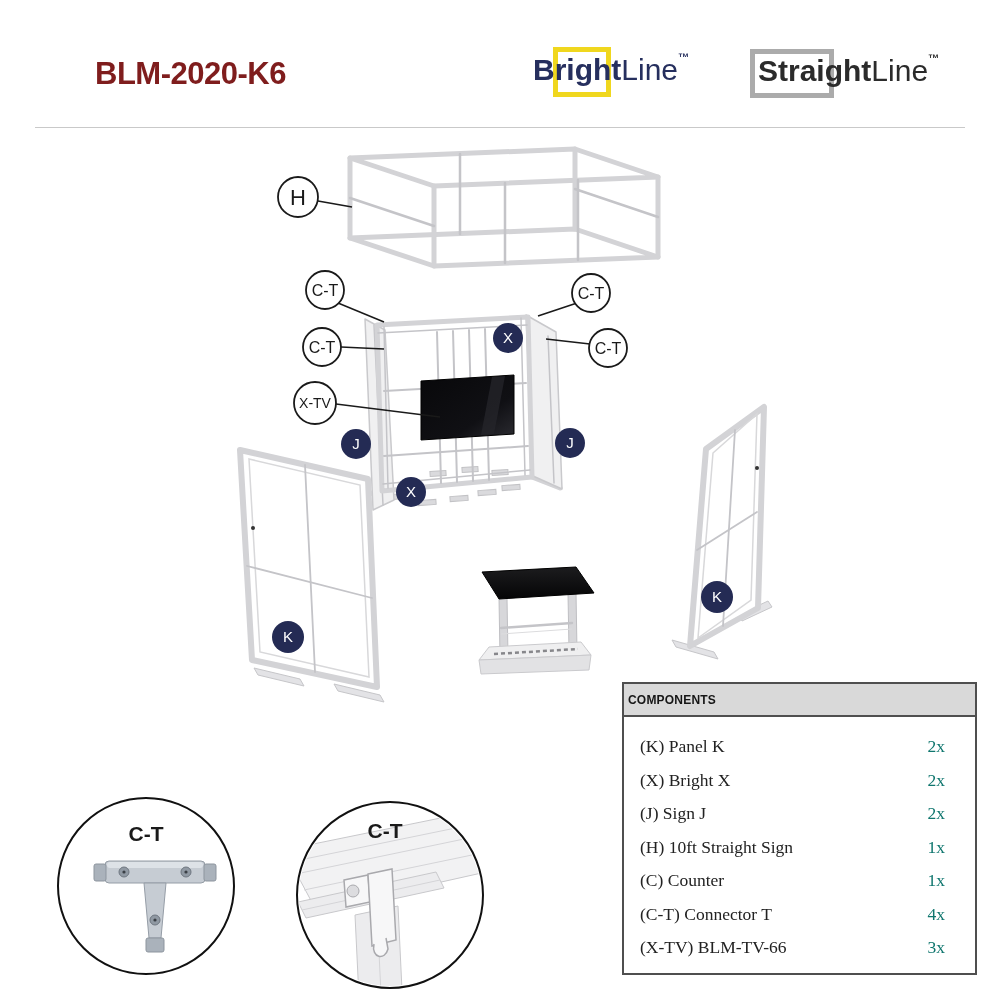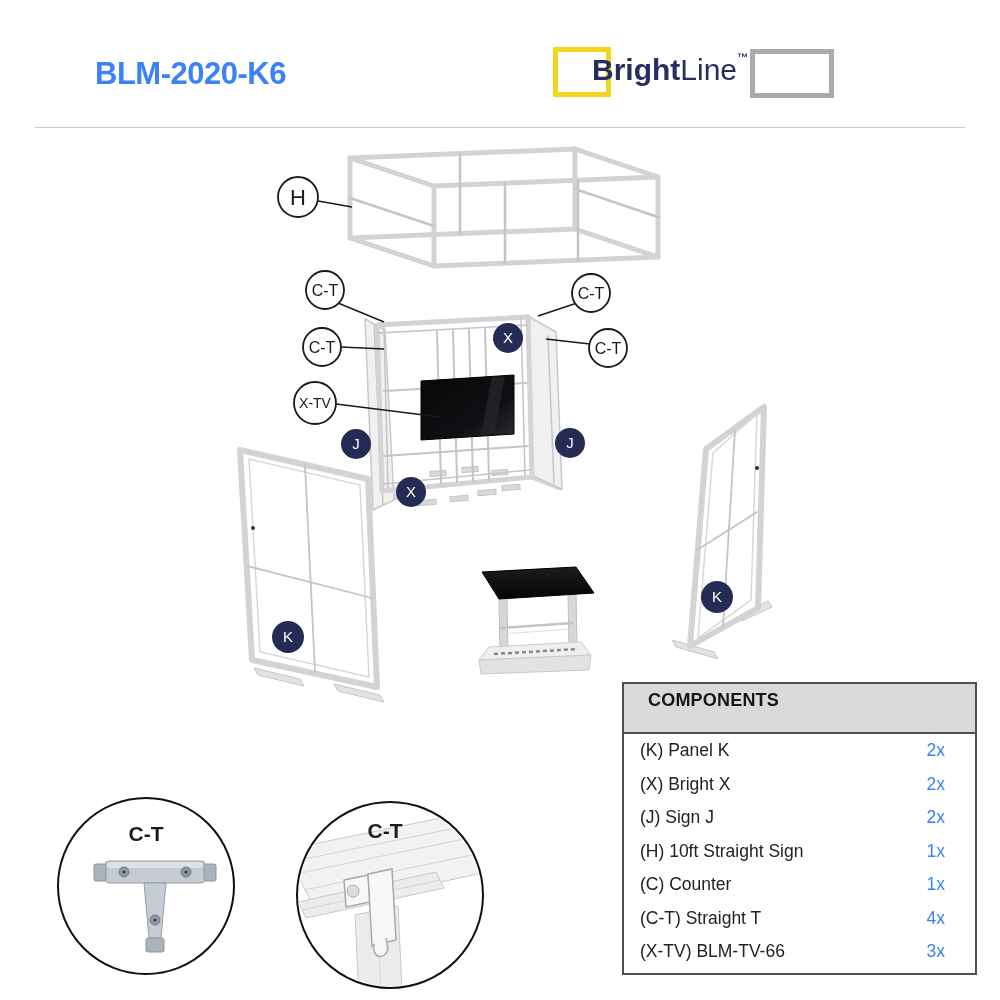--- a/index.html
+++ b/index.html
@@ -3,27 +3,27 @@
 <meta charset="utf-8">
 <style>
   :root{
     --navy:#242b54; --brand-navy:#262f5e; --brand-yellow:#f0d71e; --brand-gray:#ababab;
     --ink:#1a1a1a; --steel:#d3d3d6; --steel-dark:#c4c4c8; --table-border:#4f4f4f; --table-header-bg:#d9d9d9;
   }
   *{margin:0;padding:0;box-sizing:border-box;}
   body{font-family:"Liberation Sans",sans-serif;background:#ffffff;}
   .page{position:relative;width:1000px;height:1000px;background:#ffffff;overflow:hidden;}
 
-  .doc-title{position:absolute;left:95px;top:56px;font-size:31px;font-weight:700;color:#3b82f6;letter-spacing:-0.5px;}
+  .doc-title{position:absolute;left:95px;top:56px;font-size:31px;font-weight:700;color:#7f1d1d;letter-spacing:-0.5px;}
 
   .divider{position:absolute;left:35px;top:127px;width:930px;height:1px;background:#c9c9c9;}
 
   
   .bl-frame{position:absolute;left:553px;top:47px;width:58px;height:50px;border:5px solid var(--brand-yellow);z-index:0;}
-  .bl-text{position:absolute;left:592px;top:53px;z-index:1;font-size:30px;color:var(--brand-navy);white-space:nowrap;text-align:right;}
+  .bl-text{position:absolute;left:533px;top:53px;z-index:1;font-size:30px;color:var(--brand-navy);white-space:nowrap;text-align:right;}
   .bl-text .p1{font-weight:700;}
   .bl-text .p2{font-weight:500;}
   .sl-frame{position:absolute;left:750px;top:49px;width:84px;height:49px;border:5px solid var(--brand-gray);z-index:0;}
   .sl-text{position:absolute;left:758px;top:54px;z-index:1;font-size:30px;color:#2b2b2b;white-space:nowrap;}
   .sl-text .p1{font-weight:700;}
   .sl-text .p2{font-weight:500;}
   .tm{font-size:11px;font-weight:700;vertical-align:top;position:relative;top:-2px;}
 
   
   svg.diagram{position:absolute;left:0;top:0;}
@@ -43,39 +43,40 @@
   .metal{fill:#c6ccd3;stroke:#959da6;stroke-width:1;}
   .metal-dark{fill:#aab2bb;stroke:#8d959e;stroke-width:1;}
   .screw{fill:#9099a3;stroke:#6f7780;stroke-width:1;}
   .extr{fill:#f2f2f3;stroke:#c8c8cb;stroke-width:1;}
   .extr2{fill:#ececee;stroke:#c8c8cb;stroke-width:1;}
   .ridge{stroke:#d4d4d7;stroke-width:1;fill:none;}
   .bracket{fill:#f7f7f8;stroke:#a9a9ad;stroke-width:1.5;}
 
   
   .components{position:absolute;left:622px;top:682px;width:355px;height:293px;border:2px solid var(--table-border);background:#ffffff;}
-  .components .hd{height:50px;background:var(--table-header-bg);border-bottom:2px solid var(--table-border);
-    font-size:18px;font-weight:700;color:#161616;line-height:33px;padding-left:24px;letter-spacing:0.2px;}
-  .components .body{}
+  .components .hd{height:33px;background:var(--table-header-bg);border-bottom:2px solid var(--table-border);
+    font-size:12px;font-weight:700;color:#161616;line-height:33px;padding-left:4px;letter-spacing:0.2px;}
+  .components .body{padding-top:13px;font-family:Liberation Serif, serif;}
   .components .row{display:flex;justify-content:space-between;align-items:center;height:33.5px;
     padding:0 30px 0 16px;font-size:17.5px;color:#222;}
-  .components .row .qty{color:#3b82f6;}
+  .components .row .qty{color:#0f766e;}
 </style>
 </head>
 <body>
 
 <div class="page">
 
   <div class="doc-title">BLM-2020-K6</div>
   <div class="divider"></div>
 
   <div class="bl-frame"></div>
   <div class="bl-text"><span class="p1">Bright</span><span class="p2">Line</span><span class="tm">™</span></div>
 
   <div class="sl-frame"></div>
+  <div class="sl-text"><span class="p1">Straight</span><span class="p2">Line</span><span class="tm">™</span></div>
 
   <svg class="diagram" width="1000" height="1000" viewBox="0 0 1000 1000">
     <defs>
       <linearGradient id="tvgrad" x1="0" y1="0" x2="1" y2="1">
         <stop offset="0" stop-color="#08080a"></stop>
         <stop offset="0.65" stop-color="#101014"></stop>
         <stop offset="1" stop-color="#2c2c32"></stop>
       </linearGradient>
       <linearGradient id="ctopgrad" x1="0" y1="0" x2="0" y2="1">
         <stop offset="0" stop-color="#1c1c1e"></stop>
@@ -287,21 +288,21 @@
       </div>
       <div class="row">
         <span>(H) 10ft Straight Sign</span>
         <span class="qty">1x</span>
       </div>
       <div class="row">
         <span>(C) Counter</span>
         <span class="qty">1x</span>
       </div>
       <div class="row">
-        <span>(C-T) Straight T</span>
+        <span>(C-T) Connector T</span>
         <span class="qty">4x</span>
       </div>
       <div class="row">
         <span>(X-TV) BLM-TV-66</span>
         <span class="qty">3x</span>
       </div>
     </div>
   </div>
 
 </div>

